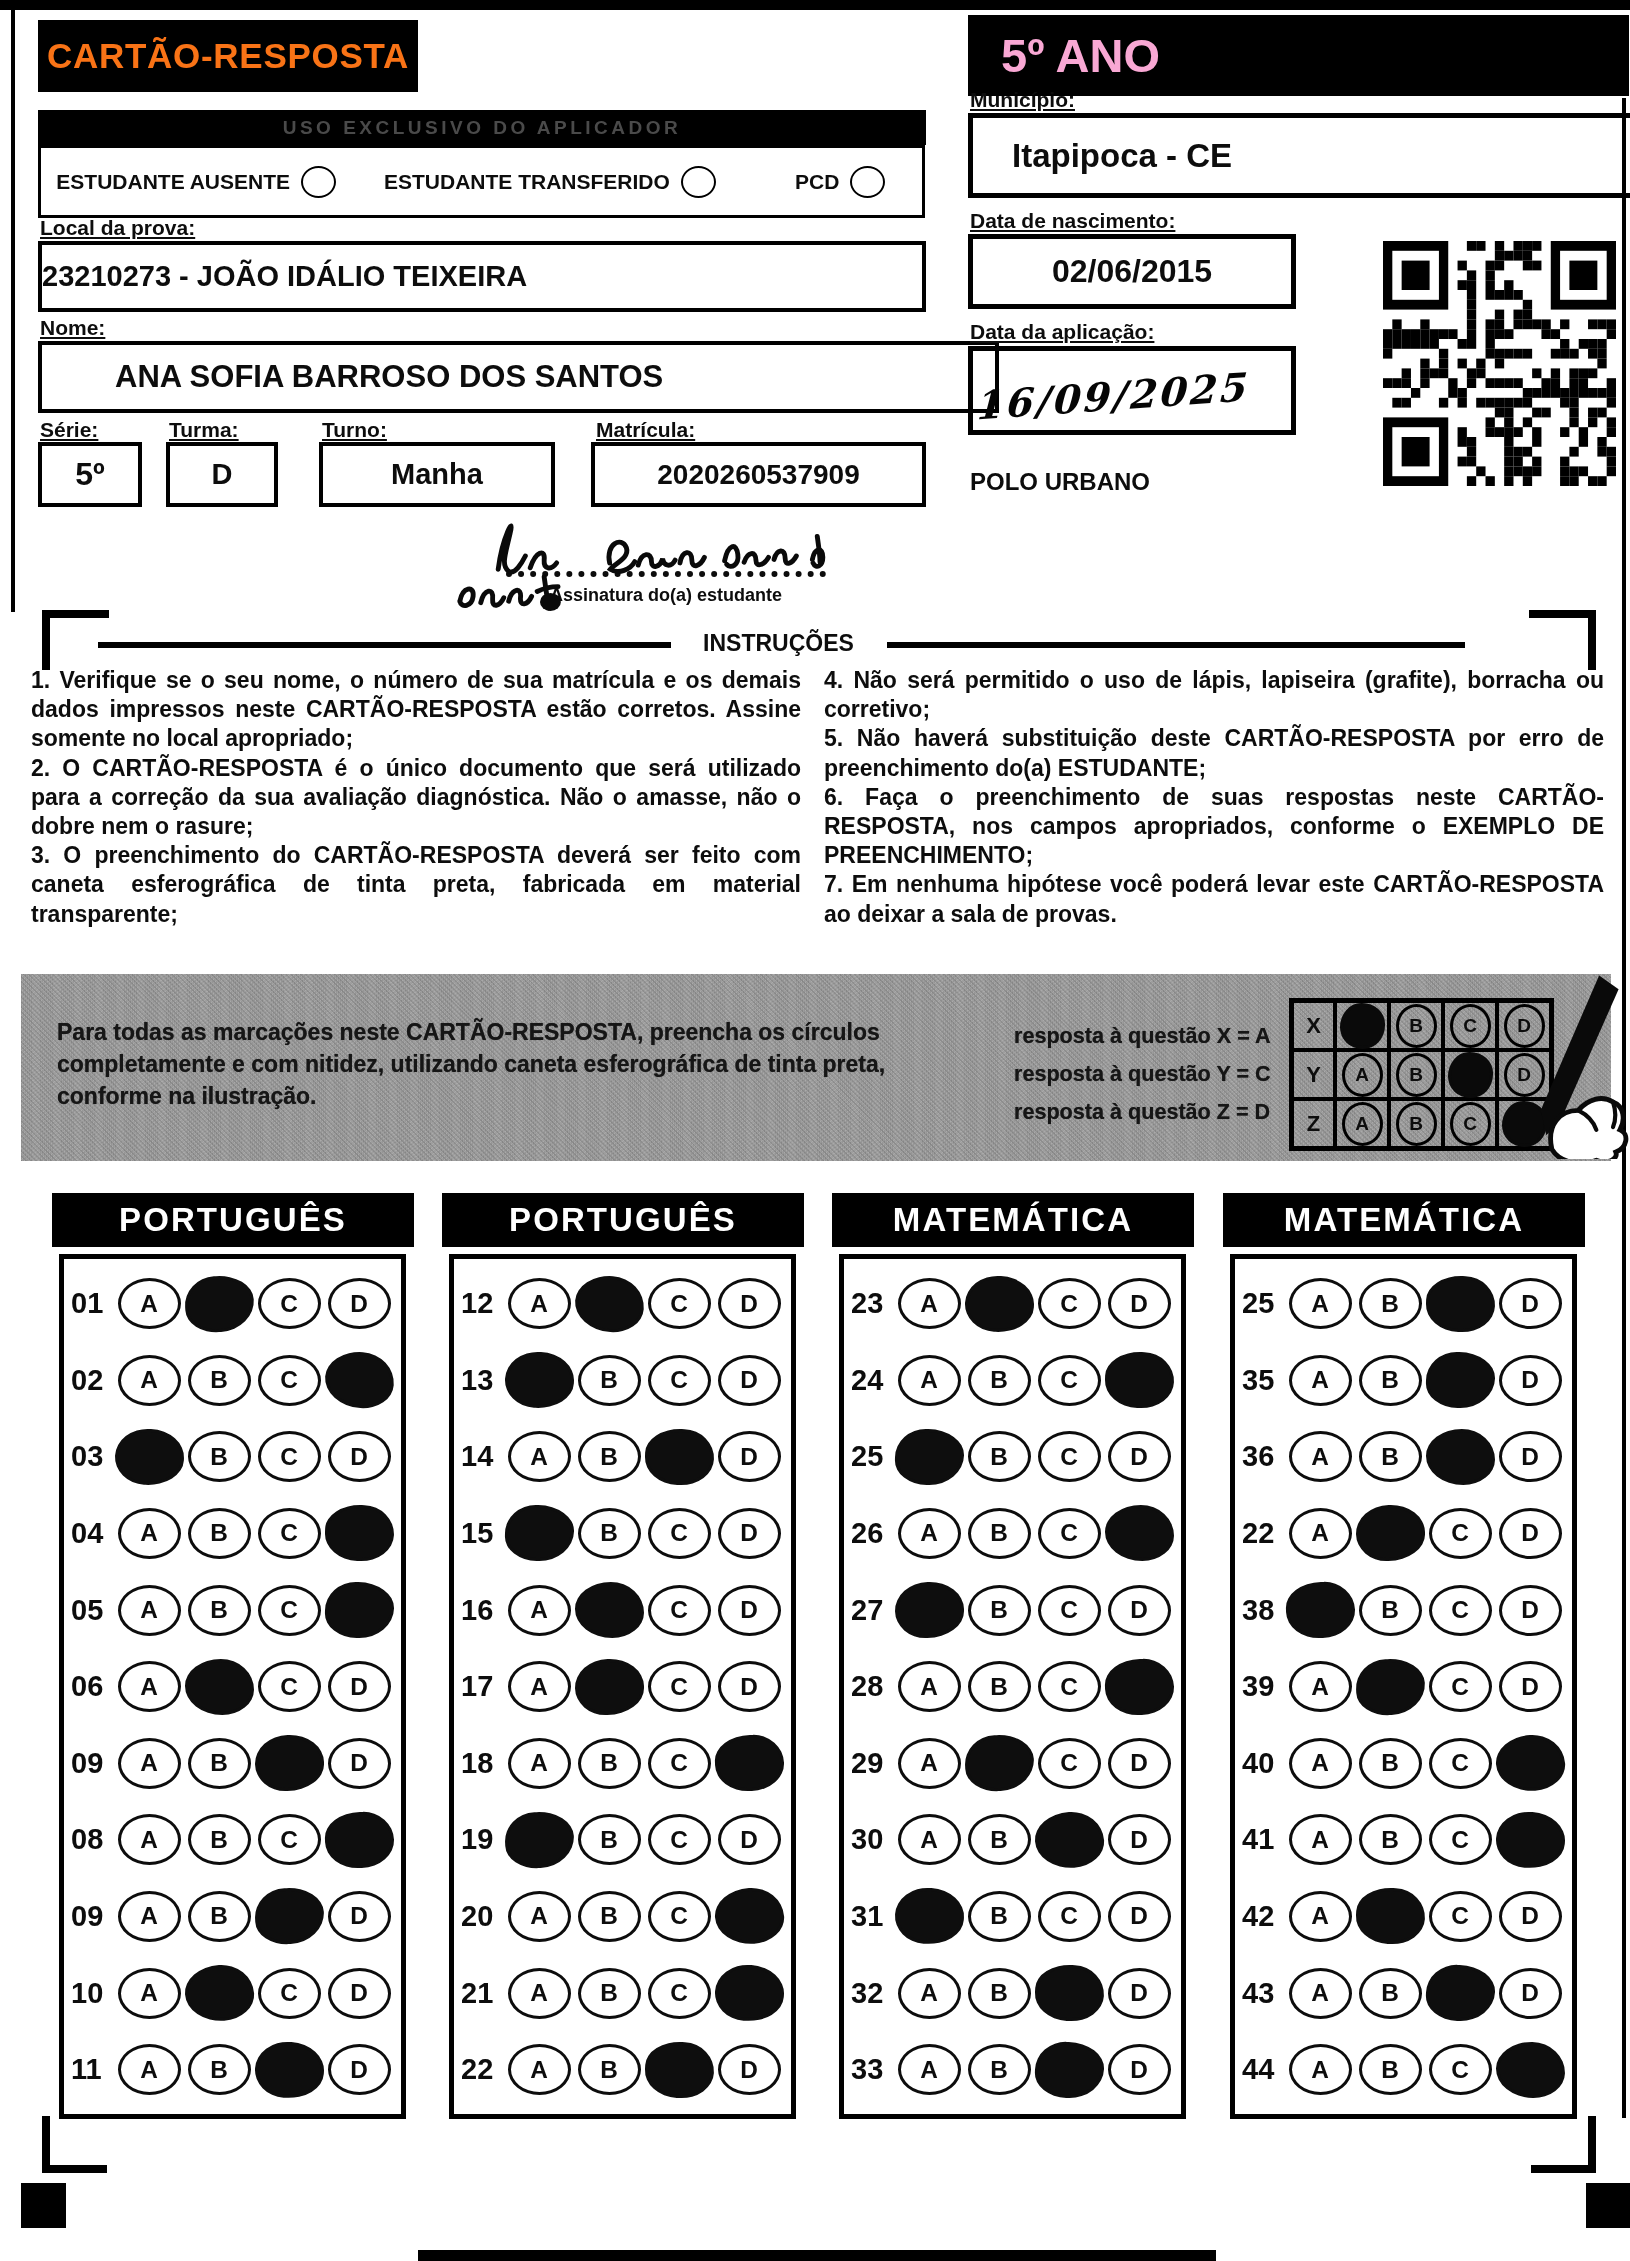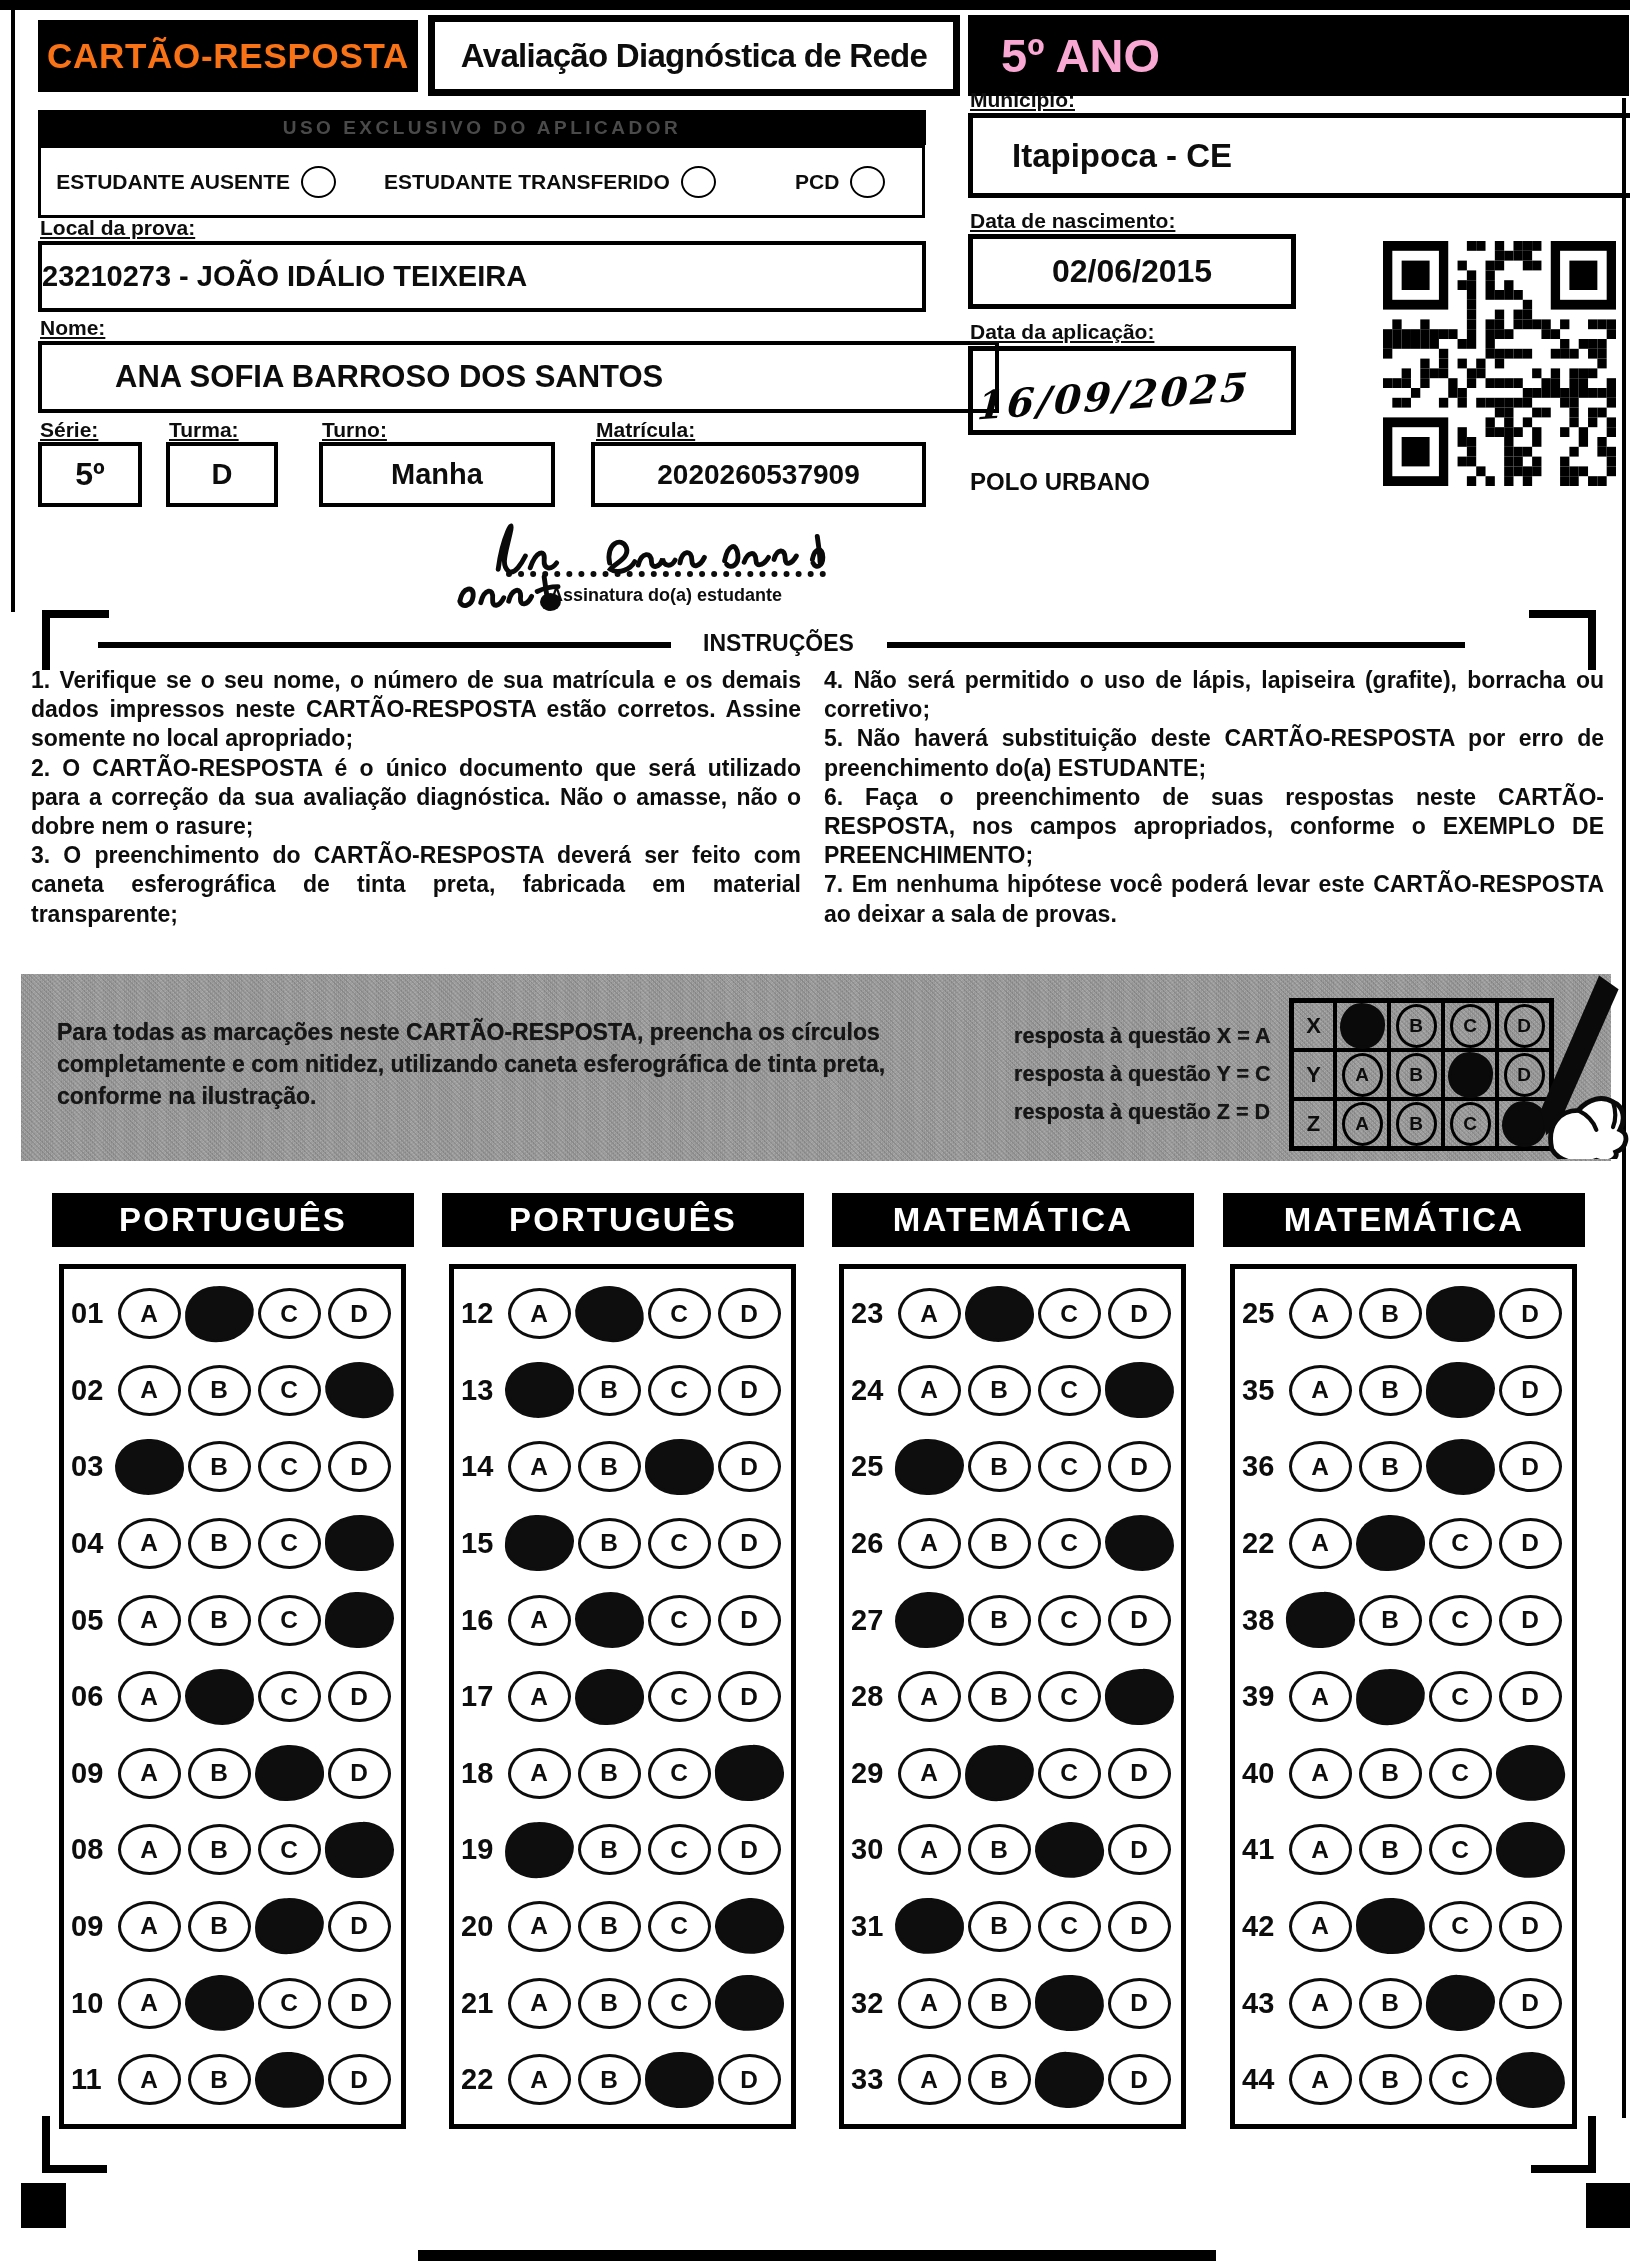--- a/index.html
+++ b/index.html
@@ -85,21 +85,21 @@
   .ex-label{width:39px;font-size:22px;font-weight:bold;}
   .ex-bubble{width:35px;height:38px;border:3.5px solid #000;border-radius:50%;display:flex;align-items:center;justify-content:center;font-size:19px;font-weight:bold;}
   .ex-bubble.filled{background:#0a0a0a;border-color:#0a0a0a;color:transparent;border-radius:48% 52% 50% 50% / 54% 46% 52% 48%;width:39px;height:40px;}
   .hand-svg{left:1482px;top:974px;width:148px;height:185px;}
 
   
   .panel{position:absolute;top:1193px;width:362px;}
   .panel-0{left:52px;} .panel-1{left:442px;} .panel-2{left:832px;} .panel-3{left:1223px;}
   .panel-hdr{height:54px;background:#000;color:#fff;font-size:33px;font-weight:bold;letter-spacing:2.1px;
              display:flex;align-items:center;justify-content:center;}
-  .panel-box{margin-top:17px;margin-left:7px;width:337px;height:822px;border:5.6px solid #000;
+  .panel-box{margin-top:7px;margin-left:7px;width:337px;height:822px;border:5.6px solid #000;
              display:flex;flex-direction:column;justify-content:space-between;padding:16.7px 0;}
   .q-row{display:flex;align-items:center;padding-left:7px;}
   .q-num{width:43px;font-size:29px;font-weight:bold;}
   .b-slot{width:70px;display:flex;align-items:center;justify-content:center;}
   .bubble{width:57px;height:45px;border:3.5px solid #0d0d0d;border-radius:50%;background:#fff;
           display:flex;align-items:center;justify-content:center;font-size:24.4px;font-weight:bold;}
   .bubble.filled{background:#0e0e0e;border-color:#0e0e0e;color:transparent;width:63px;height:50px;}
 </style>
 </head>
 <body>
@@ -111,21 +111,20 @@
   <div class="abs right-border"></div>
   <div class="abs bracket-tl"></div>
   <div class="abs bracket-tr"></div>
   <div class="abs bracket-bl"></div>
   <div class="abs bracket-br"></div>
   <div class="abs sq-bl"></div>
   <div class="abs sq-br"></div>
   <div class="abs bottom-bar"></div>
 
   <div class="abs hdr-card">CARTÃO-RESPOSTA</div>
-  <div class="abs hdr-assess">Avaliação Diagnóstica de Rede</div>
   <div class="abs hdr-grade">5º ANO</div>
   <div class="abs chk-box">
     <div class="chk-item chk-1">
       <span class="chk-label">ESTUDANTE AUSENTE</span>
       <span class="chk-circle"></span>
     </div>
     <div class="chk-item chk-2">
       <span class="chk-label">ESTUDANTE TRANSFERIDO</span>
       <span class="chk-circle"></span>
     </div>

